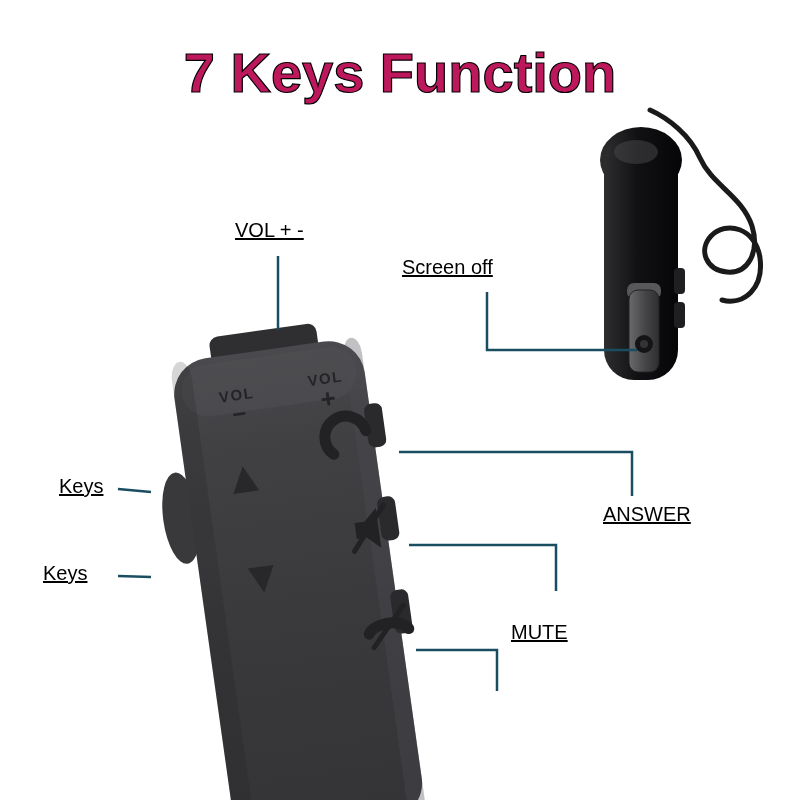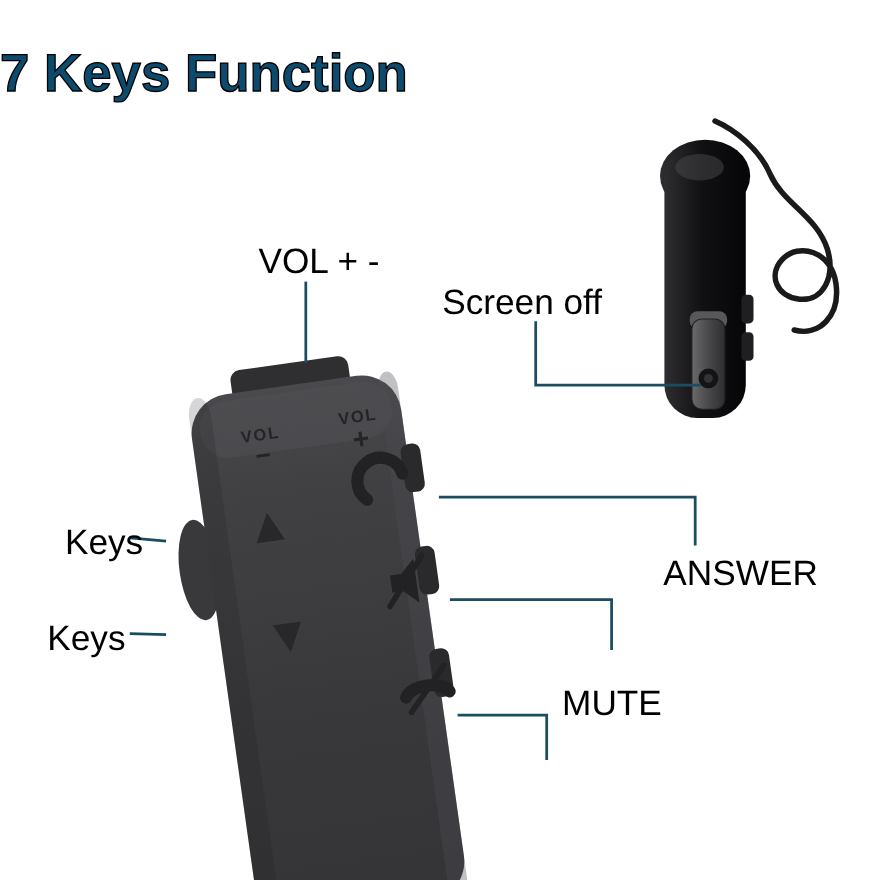--- a/index.html
+++ b/index.html
@@ -1,26 +1,26 @@
 <!DOCTYPE html>
 <html><head>
 <meta charset="utf-8">
 <style>
   html,body{margin:0;padding:0;background:#fff;}
   .canvas{
     position:relative;width:800px;height:800px;background:#ffffff;
     overflow:hidden;font-family:"Liberation Sans","DejaVu Sans",sans-serif;
   }
   .title{
-    position:absolute;left:0;top:40px;width:100%;text-align:left;
-    font-size:48px;font-weight:bold;color:#0c4a6e;letter-spacing:0px;
+    position:absolute;left:0;top:40px;width:100%;text-align:center;
+    font-size:56px;font-weight:bold;color:#be185d;letter-spacing:0px;
     -webkit-text-stroke:1.2px #000;
   }
   .label{
-    position:absolute;font-size:32px;color:#000;white-space:nowrap;
+    position:absolute;font-size:20px;color:#000;white-space:nowrap;text-decoration:underline;
   }
   svg{position:absolute;left:0;top:0;}
 </style>
 </head>
 <body>
 
 <div class="canvas">
 
   <svg width="800" height="800" viewBox="0 0 800 800">
     <defs>

